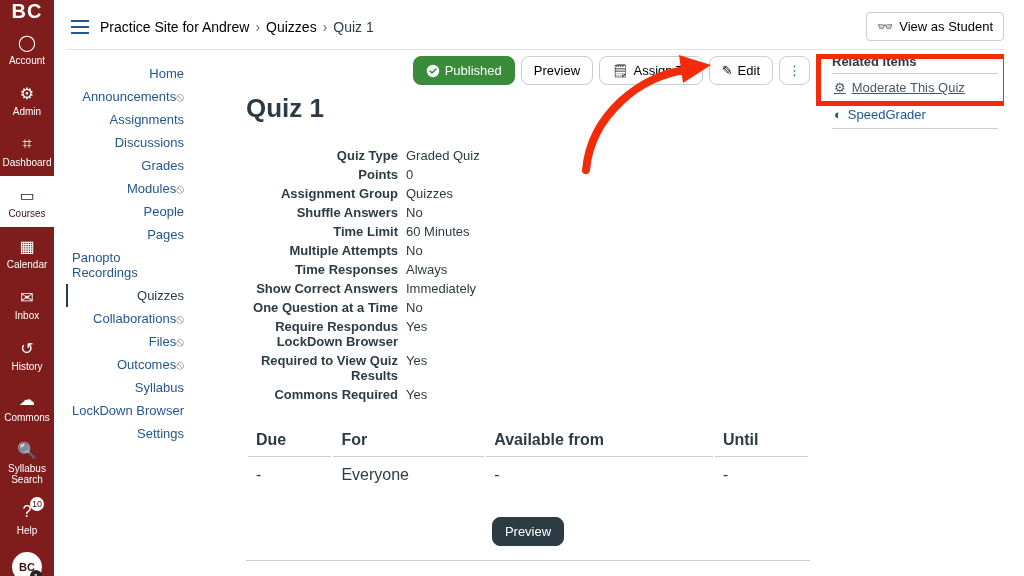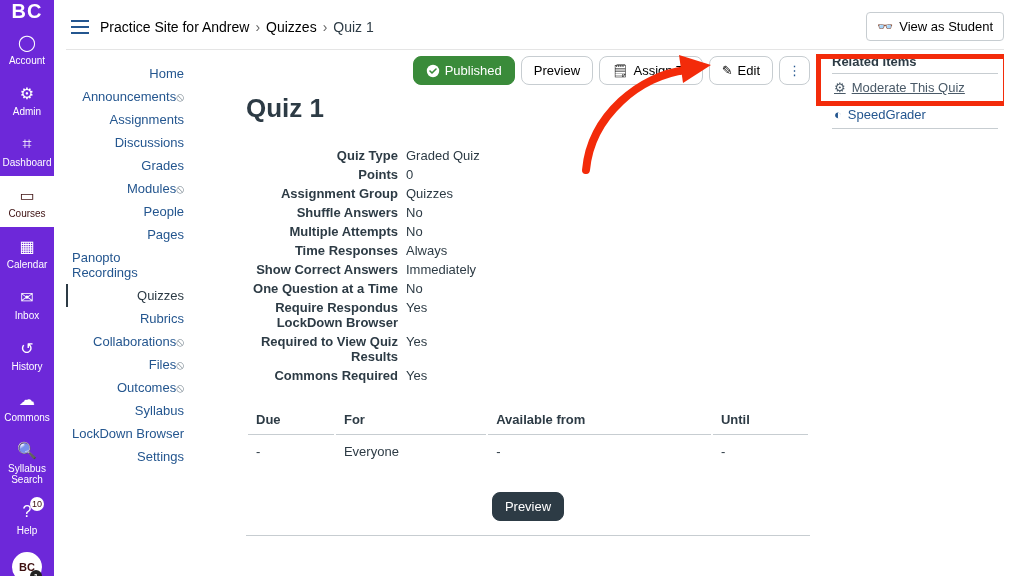--- a/index.html
+++ b/index.html
@@ -1,19 +1,19 @@
 <!DOCTYPE html>
 <html><head>
 <meta charset="utf-8">
 <style>
   * { margin:0; padding:0; box-sizing:border-box; font-family: -apple-system, "Helvetica Neue", Arial, sans-serif; }
   html, body { height:100%; background:#fff; font-size:13px; color:#2d3b45; }
   .app { display:flex; height:100vh; width:100%; }
   
-  .gnav { width:54px; background:#6d28d9; display:flex; flex-direction:column; align-items:center; color:#fff; position:relative; }
+  .gnav { width:54px; background:#7f1d1d; display:flex; flex-direction:column; align-items:center; color:#fff; position:relative; }
   .gnav .brand { width:54px; height:43px; display:flex; align-items:center; justify-content:center; font-weight:700; font-size:20px; color:#fff; letter-spacing:1px; }
   .gnav-item { width:54px; padding:8px 0; display:flex; flex-direction:column; align-items:center; gap:2px; cursor:pointer; position:relative; }
   .gnav-item.active { background:#fff; color:#3d1010; }
   .gnav-icon { width:22px; height:22px; display:flex; align-items:center; justify-content:center; font-size:16px; }
   .gnav-label { font-size:10px; line-height:1.1; text-align:center; }
   .gnav .badge { position:absolute; top:4px; right:10px; background:#fff; color:#3d1010; border-radius:50%; font-size:9px; width:14px; height:14px; display:flex; align-items:center; justify-content:center; }
   .gnav-spacer { flex:1; }
   .gnav-avatar { width:30px; height:30px; border-radius:50%; background:#fff; color:#3d1010; border:2px solid #fff; display:flex; align-items:center; justify-content:center; font-size:11px; font-weight:700; position:relative; }
   .gnav-avatar .dot { position:absolute; bottom:-2px; right:-2px; width:12px; height:12px; background:#222; color:#fff; border-radius:50%; font-size:8px; display:flex; align-items:center; justify-content:center; }
   
@@ -36,21 +36,21 @@
   .content { flex:1; padding:6px 14px 20px 50px; overflow-y:auto; position:relative; }
   .toolbar { display:flex; gap:6px; margin-bottom:6px; justify-content:flex-end; }
   .btn { border:1px solid #c7cdd1; border-radius:8px; padding:6px 12px; background:#fff; cursor:pointer; font-size:13px; display:inline-flex; align-items:center; gap:5px; }
   .btn.published { background:#3a8b3a; color:#fff; border-color:#3a8b3a; }
   .btn.kebab { padding:6px 8px; color:#24568f; }
   h1.title { font-size:26px; font-weight:700; margin:8px 0 22px 0; }
   .details { width:460px;margin-top:20px; }
   .drow { display:flex; padding:2px 0; font-size:13px; }
   .drow .dl { width:160px; text-align:right; padding-right:8px; font-weight:700; }
   .drow .dv {}
-  .due-table { width:100%; margin-top:18px; font-size:13px; }
+  .due-table { width:100%; margin-top:18px; font-size:16px; }
   .due-table th, .due-table td { text-align:left; padding:7px 8px; }
   .due-table thead th { border-bottom:1px solid #c7cdd1; font-weight:700; }
   .due-table tbody tr { border-bottom:1px solid #e5e5e5; }
   .preview-center { display:flex; justify-content:center; margin:24px 0 14px; }
   .btn.primary { background:#2d3b45; color:#fff; border-color:#2d3b45; }
   hr.rule { border:none; border-top:1px solid #c7cdd1; margin-top:12px; }
   
   .aside { width:180px; padding:4px 6px 0 8px; position:relative; }
   .aside h4 { font-size:13px; font-weight:700; padding-bottom:4px; border-bottom:1px solid #c7cdd1; }
   .aside-link { display:flex; align-items:center; gap:6px; padding:6px 2px; font-size:13px; color:#24568f; cursor:pointer; }
@@ -169,23 +169,20 @@
             <span>People</span>
           </div>
           <div class="cnav-item">
             <span>Pages</span>
           </div>
           <div class="cnav-item">
             <span>Panopto Recordings</span>
           </div>
           <div class="cnav-item active">
             <span>Quizzes</span>
-          </div>
-          <div class="cnav-item">
-            <span>Rubrics</span>
           </div>
           <div class="cnav-item">
             <span>Collaborations</span>
             <span class="hidden-icon">⦸</span>
           </div>
           <div class="cnav-item">
             <span>Files</span>
             <span class="hidden-icon">⦸</span>
           </div>
           <div class="cnav-item">
@@ -241,20 +238,24 @@
             </div>
             <div class="drow">
               <div class="dl">Assignment Group</div>
               <div class="dv">Quizzes</div>
             </div>
             <div class="drow">
               <div class="dl">Shuffle Answers</div>
               <div class="dv">No</div>
             </div>
             <div class="drow">
+              <div class="dl">Time Limit</div>
+              <div class="dv">60 Minutes</div>
+            </div>
+            <div class="drow">
               <div class="dl">Multiple Attempts</div>
               <div class="dv">No</div>
             </div>
             <div class="drow">
               <div class="dl">Time Responses</div>
               <div class="dv">Always</div>
             </div>
             <div class="drow">
               <div class="dl">Show Correct Answers</div>
               <div class="dv">Immediately</div>

